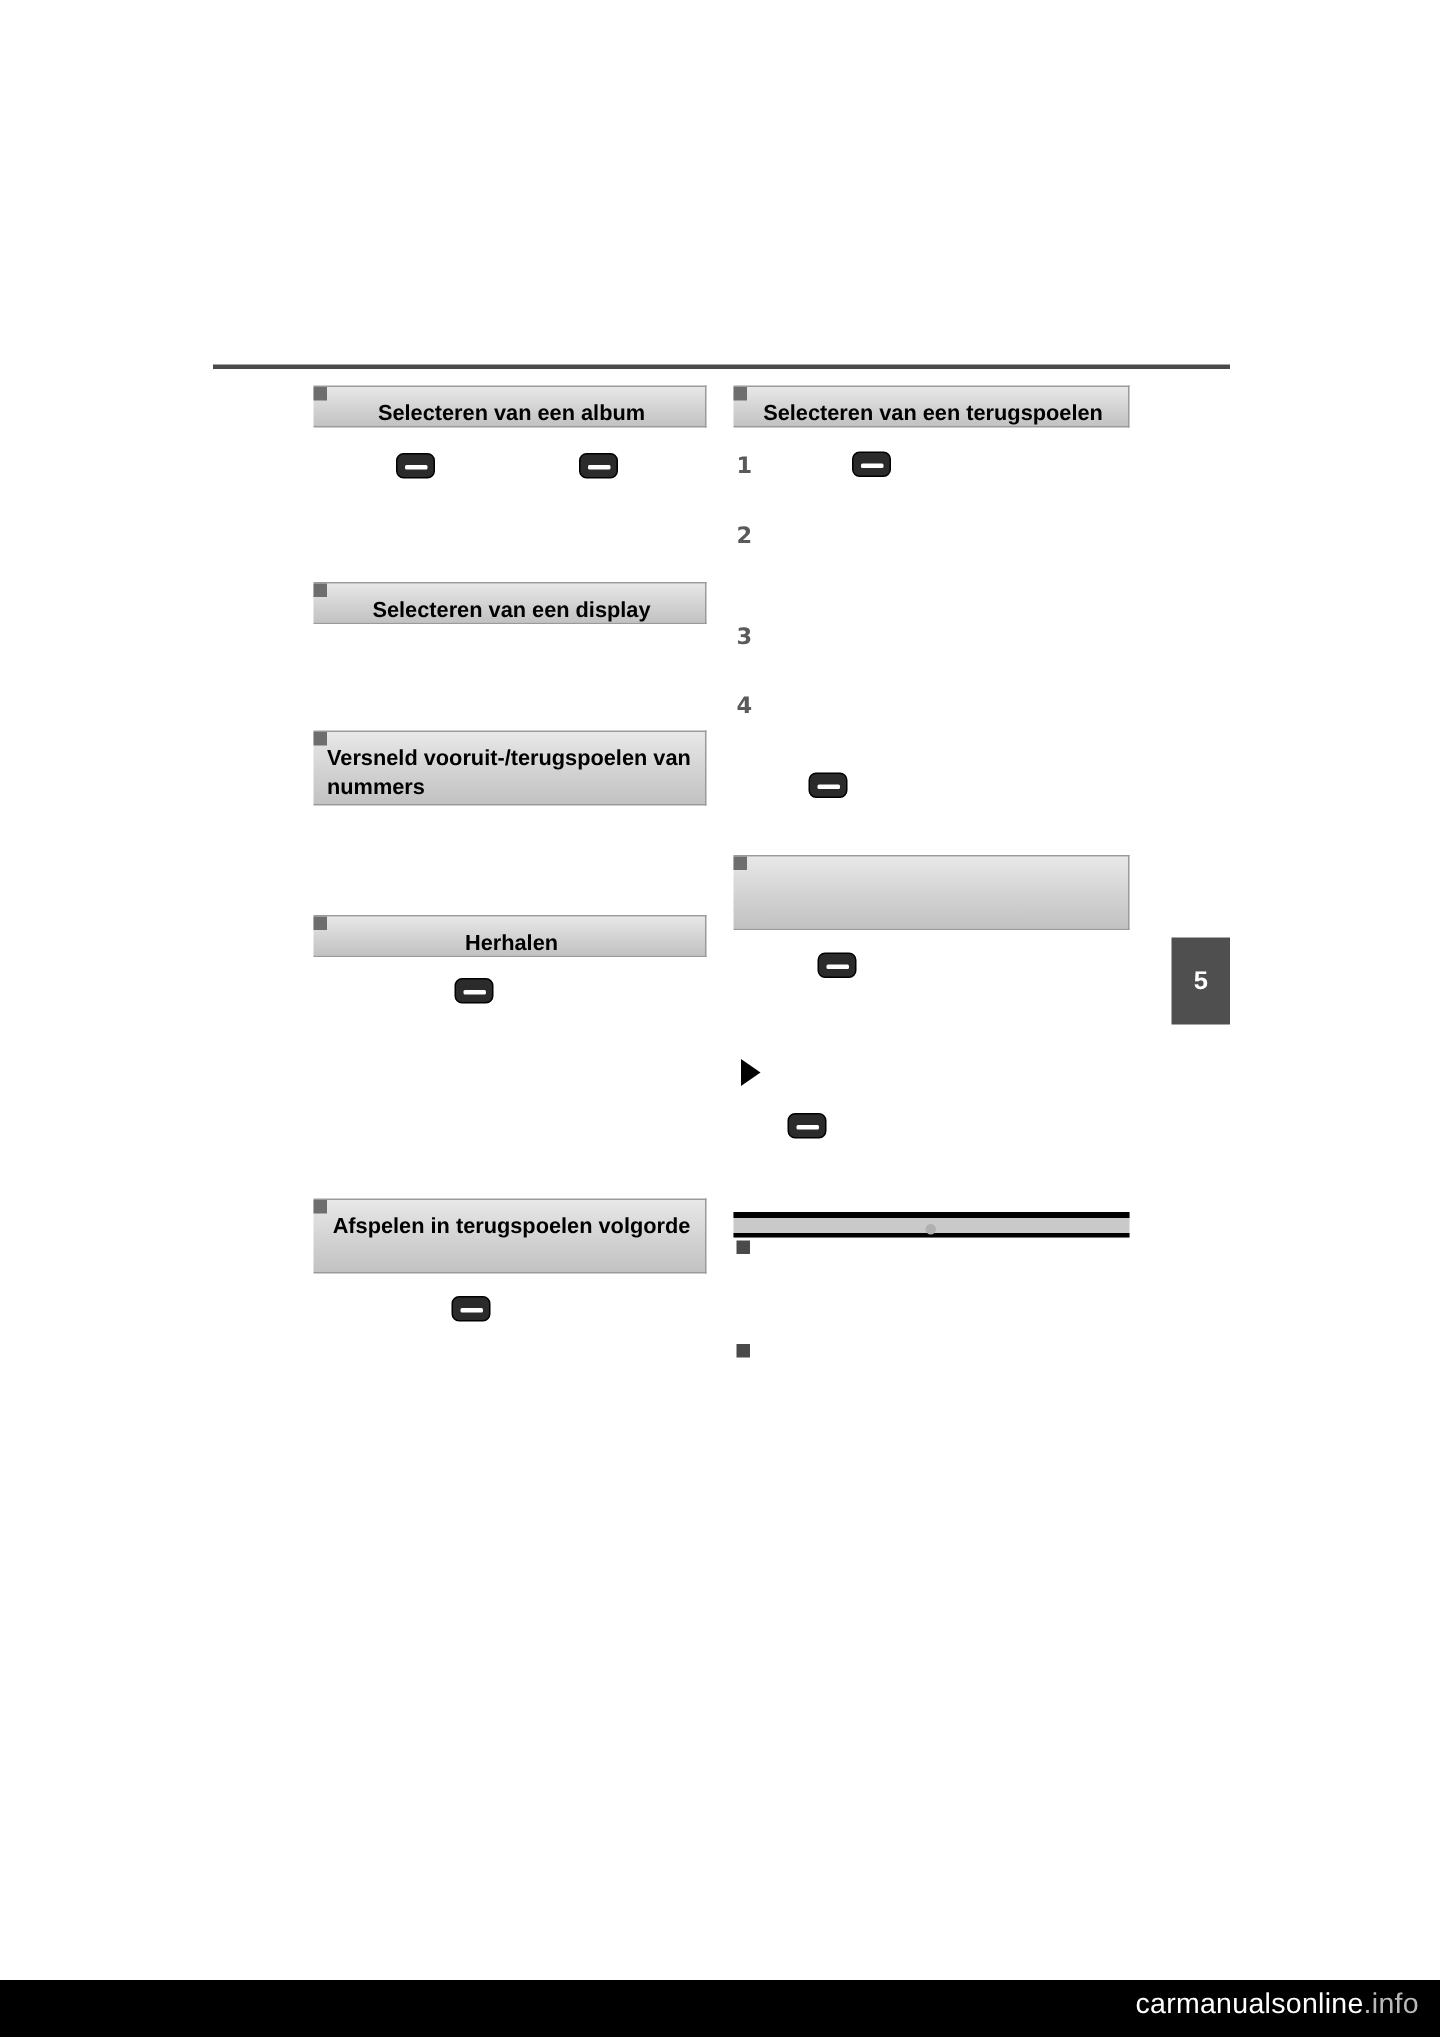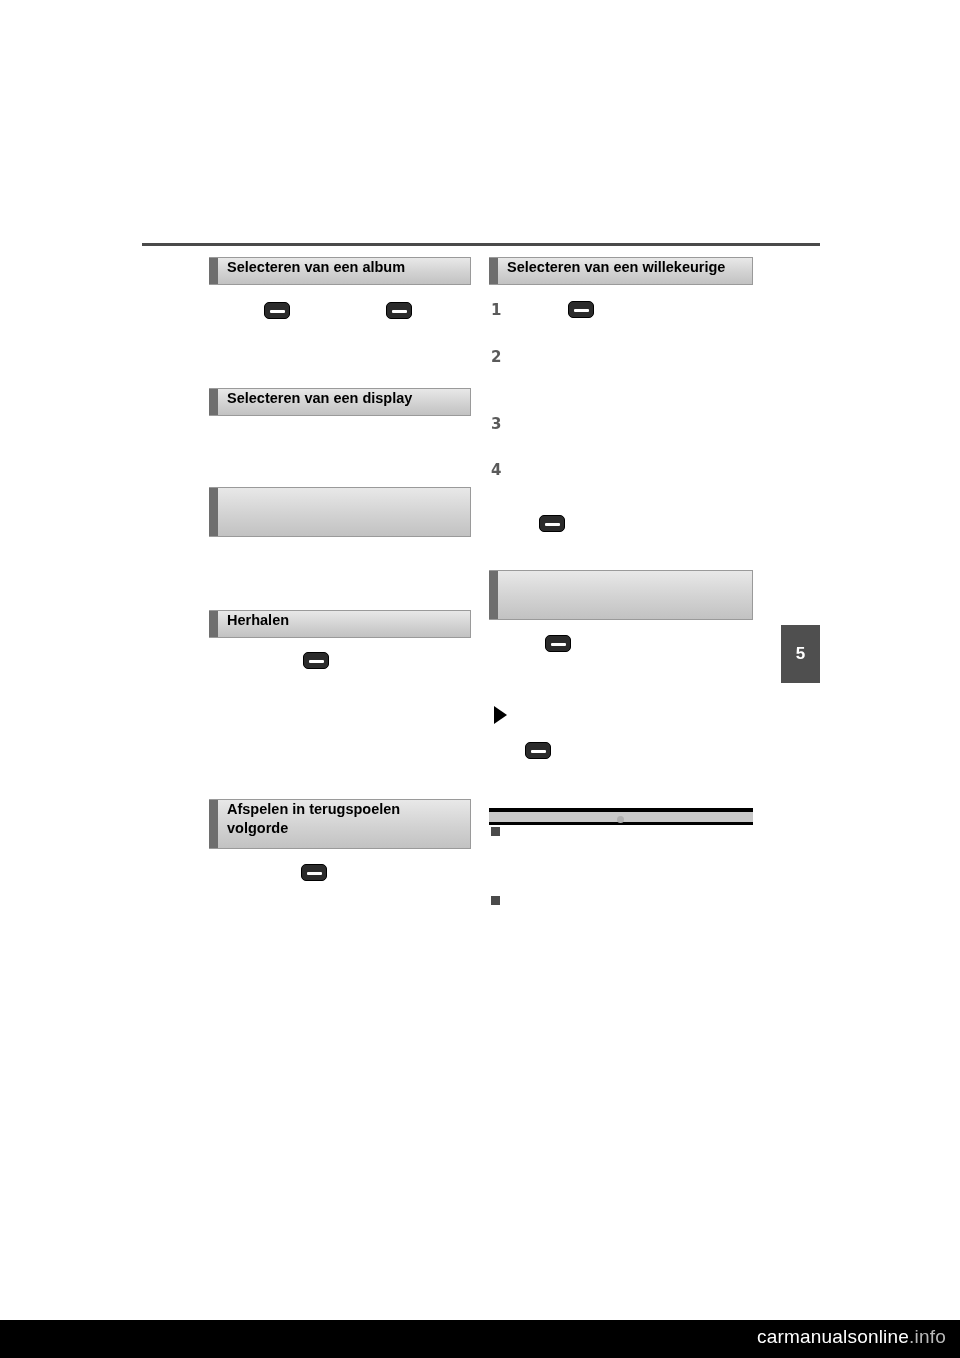--- a/index.html
+++ b/index.html
@@ -52,20 +52,22 @@
   }
 
   
   .sec {
     position: absolute;
     box-sizing: border-box;
     background: linear-gradient(to bottom, #e8e8e8 0%, #d2d2d2 55%, #c2c2c2 100%);
     border: 1px solid #9a9a9a;
     border-left: none;
     display: flex;
+    align-items: center;
+    flex-direction: column;
   }
   .sec .marker {
     width: 9px;
     align-self: stretch;
     background: #6e6e6e;
     flex: 0 0 9px;
   }
   .sec .sec-label {
     font-size: 14.5px;
     font-weight: bold;
@@ -179,37 +181,38 @@
   <div class="btn-glyph" style="left:264px; top:302px;"></div>
   <div class="btn-glyph" style="left:386px; top:302px;"></div>
 
   <div class="sec" style="left:209px; top:388px; width:262px; height:28px;">
     <div class="marker"></div>
     <div class="sec-label">Selecteren van een display</div>
   </div>
 
   <div class="sec" style="left:209px; top:487px; width:262px; height:50px;">
     <div class="marker"></div>
+    <div class="sec-label">Versneld vooruit-/terugspoelen van nummers</div>
   </div>
 
   <div class="sec" style="left:209px; top:610px; width:262px; height:28px;">
     <div class="marker"></div>
     <div class="sec-label">Herhalen</div>
   </div>
   <div class="btn-glyph" style="left:303px; top:652px;"></div>
 
   <div class="sec" style="left:209px; top:799px; width:262px; height:50px;">
     <div class="marker"></div>
     <div class="sec-label">Afspelen in terugspoelen volgorde</div>
   </div>
   <div class="btn-glyph" style="left:301px; top:864px;"></div>
 
   <div class="sec" style="left:489px; top:257px; width:264px; height:28px;">
     <div class="marker"></div>
-    <div class="sec-label">Selecteren van een willekeurige</div>
+    <div class="sec-label">Selecteren van een terugspoelen</div>
   </div>
 
   <div class="step-num" style="left:491px; top:301px;">1</div>
   <div class="btn-glyph" style="left:568px; top:301px;"></div>
 
   <div class="step-num" style="left:491px; top:348px;">2</div>
 
   <div class="step-num" style="left:491px; top:415px;">3</div>
 
   <div class="step-num" style="left:491px; top:461px;">4</div>

